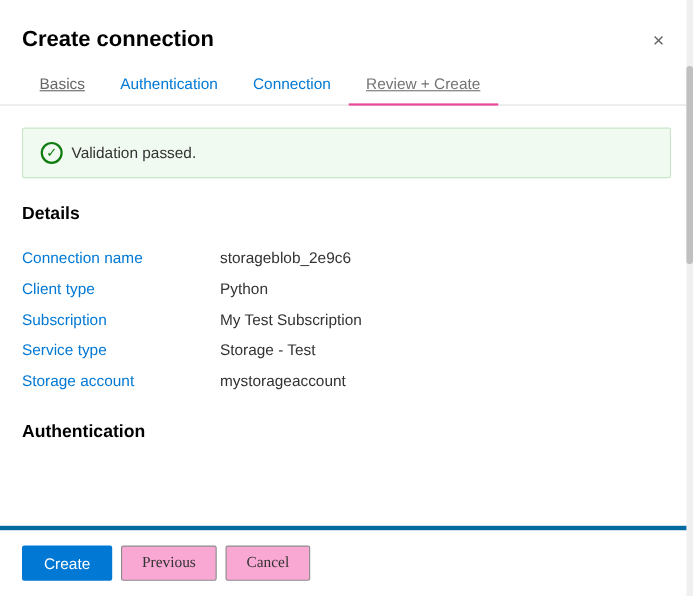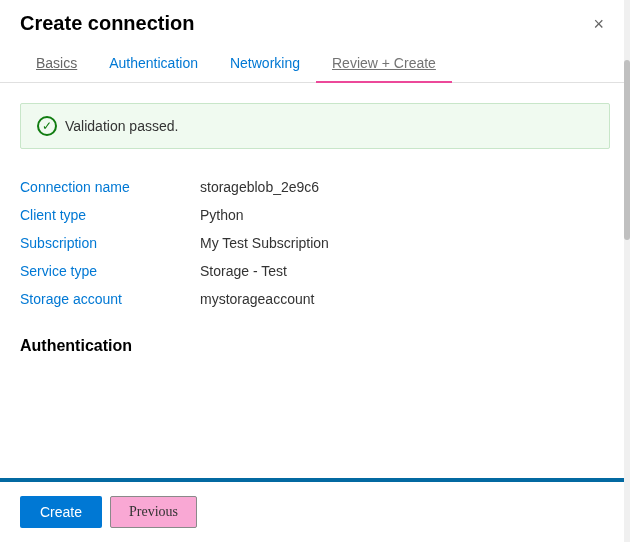--- a/index.html
+++ b/index.html
@@ -18,21 +18,21 @@
       min-height: 542px;
       box-shadow: 0 4px 20px rgba(0,0,0,0.2);
       display: flex;
       flex-direction: column;
       position: relative;
     }
     .dialog-header {
       display: flex;
       justify-content: space-between;
       align-items: center;
-      padding: 12px 20px 10px 20px;
+      padding: 25px 20px 10px 20px;
       border-bottom: none;
     }
     .dialog-title {
       font-size: 20px;
       font-weight: 600;
       color: #000;
     }
     .close-btn {
       background: none;
       border: none;
@@ -186,32 +186,33 @@
   </div>
 
   <div class="dialog-header">
     <span class="dialog-title">Create connection</span>
     <button class="close-btn">×</button>
   </div>
 
   <div class="tabs">
     <div class="tab">Basics</div>
     <div class="tab link-style">Authentication</div>
-    <div class="tab link-style">Networking</div>
+    <div class="tab link-style">Connection</div>
     <div class="tab active">Review + Create</div>
   </div>
 
   <div class="dialog-body">
 
     <div class="validation-banner">
       <div class="check-icon">✓</div>
       <span>Validation passed.</span>
     </div>
 
     <div>
+      <div class="section-title">Details</div>
       <table class="details-table">
         <tbody>
           <tr>
             <td>Connection name</td>
             <td>storageblob_2e9c6</td>
           </tr>
           <tr>
             <td>Client type</td>
             <td>Python</td>
           </tr>
@@ -232,14 +233,15 @@
     </div>
 
     <div>
       <div class="section-title">Authentication</div>
     </div>
   </div>
 
   <div class="dialog-footer">
     <button class="btn-create">Create</button>
     <button class="btn-secondary">Previous</button>
+    <button class="btn-secondary">Cancel</button>
   </div>
 </div>
 
 </body></html>

